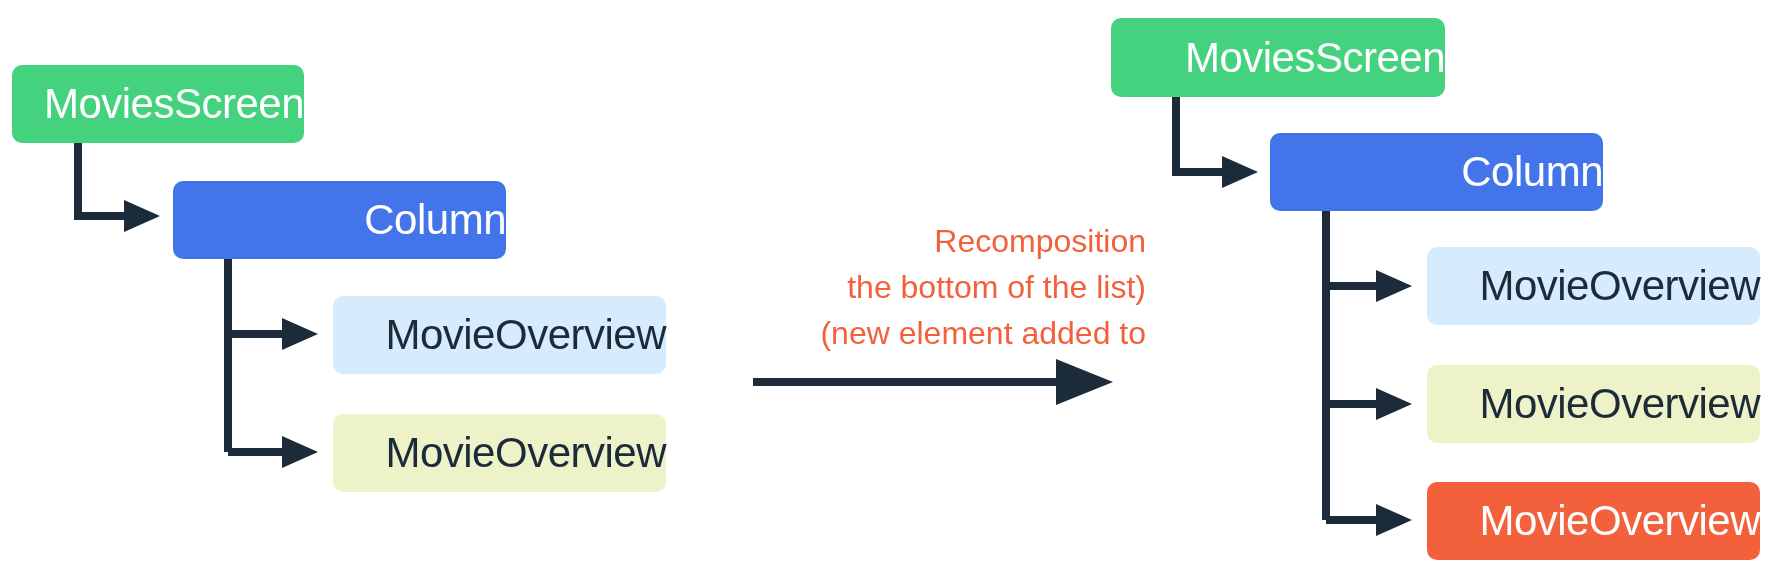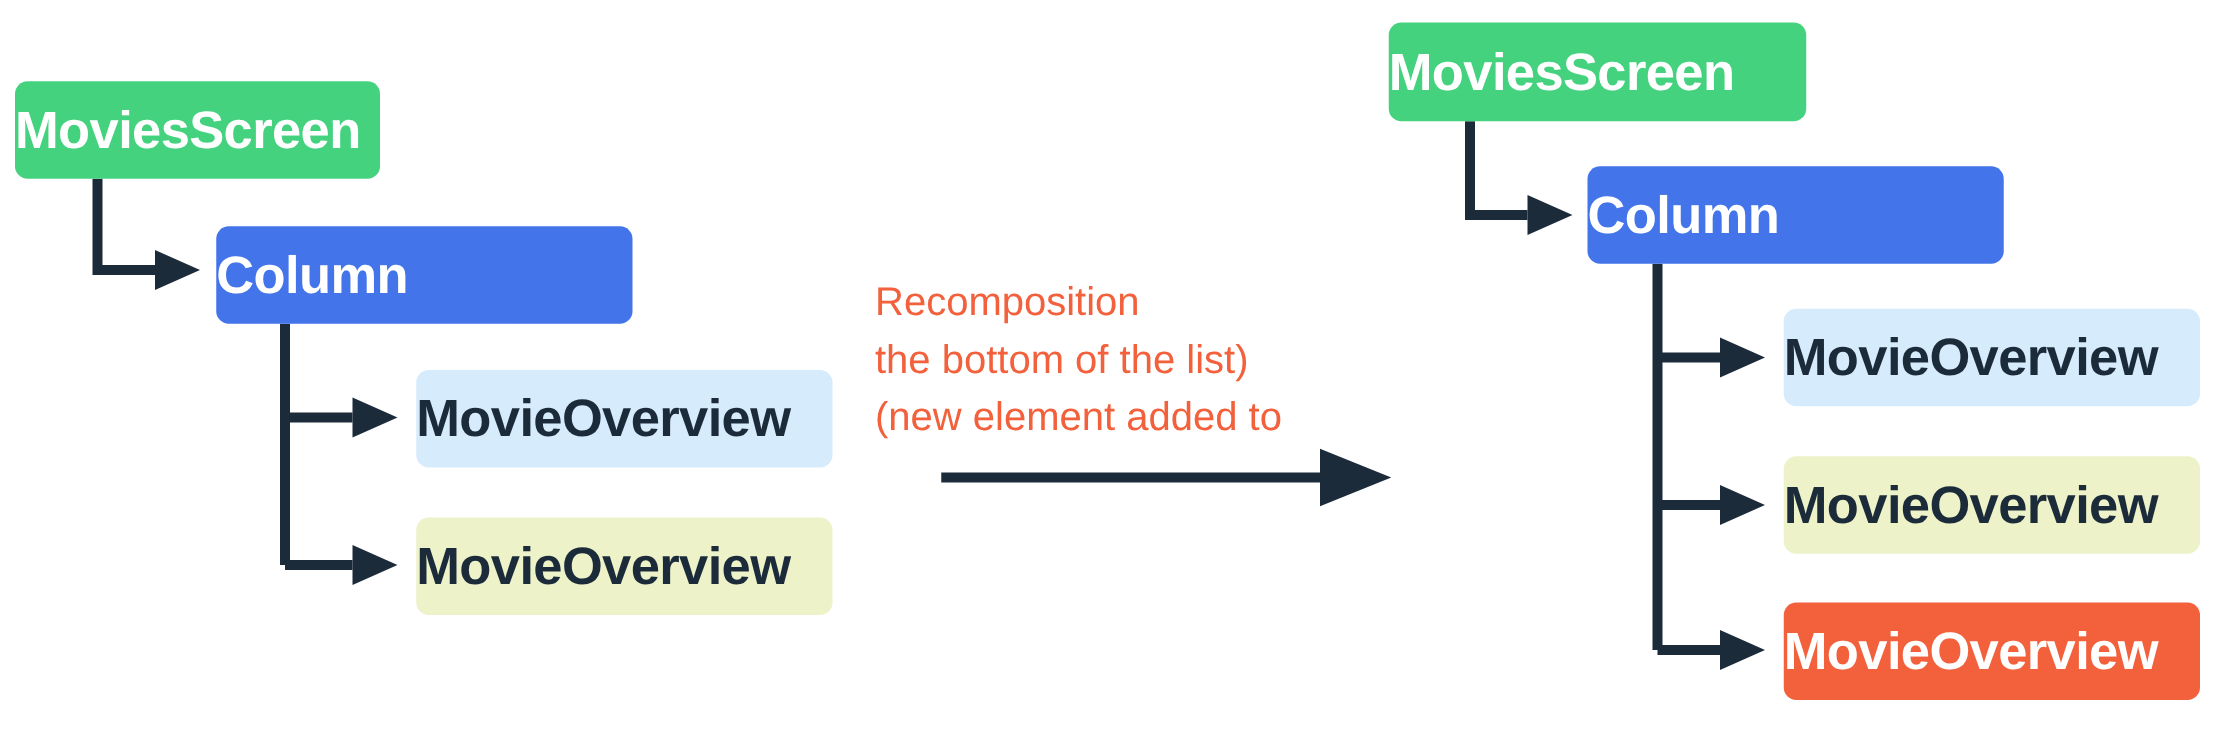--- a/index.html
+++ b/index.html
@@ -9,32 +9,32 @@
     background:var(--background,#fff);
     font-family:"Liberation Sans",sans-serif;
     overflow:hidden;
   }
   .connectors{position:absolute;left:0;top:0;}
   .connectors path{fill:none;stroke:var(--line);stroke-width:8;stroke-linejoin:miter;}
   .connectors polygon{fill:var(--line);stroke:none;}
   .node{
     position:absolute;
     border-radius:10px;
-    display:flex;align-items:center;justify-content:flex-start;font-weight:bold;
+    display:flex;align-items:center;justify-content:flex-end;
   }
   .node span{
     font-size:42px;
     letter-spacing:-0.5px;
     line-height:1;
     white-space:nowrap;
   }
   .annotation{
     position:absolute;
     left:700px;top:218px;width:446px;
-    text-align:left;
+    text-align:right;
     color:var(--accent);
     font-size:32px;
     line-height:46px;
   }
   .annotation div{white-space:nowrap;}
 </style>
 </head>
 <body>
 
 <div class="canvas">

